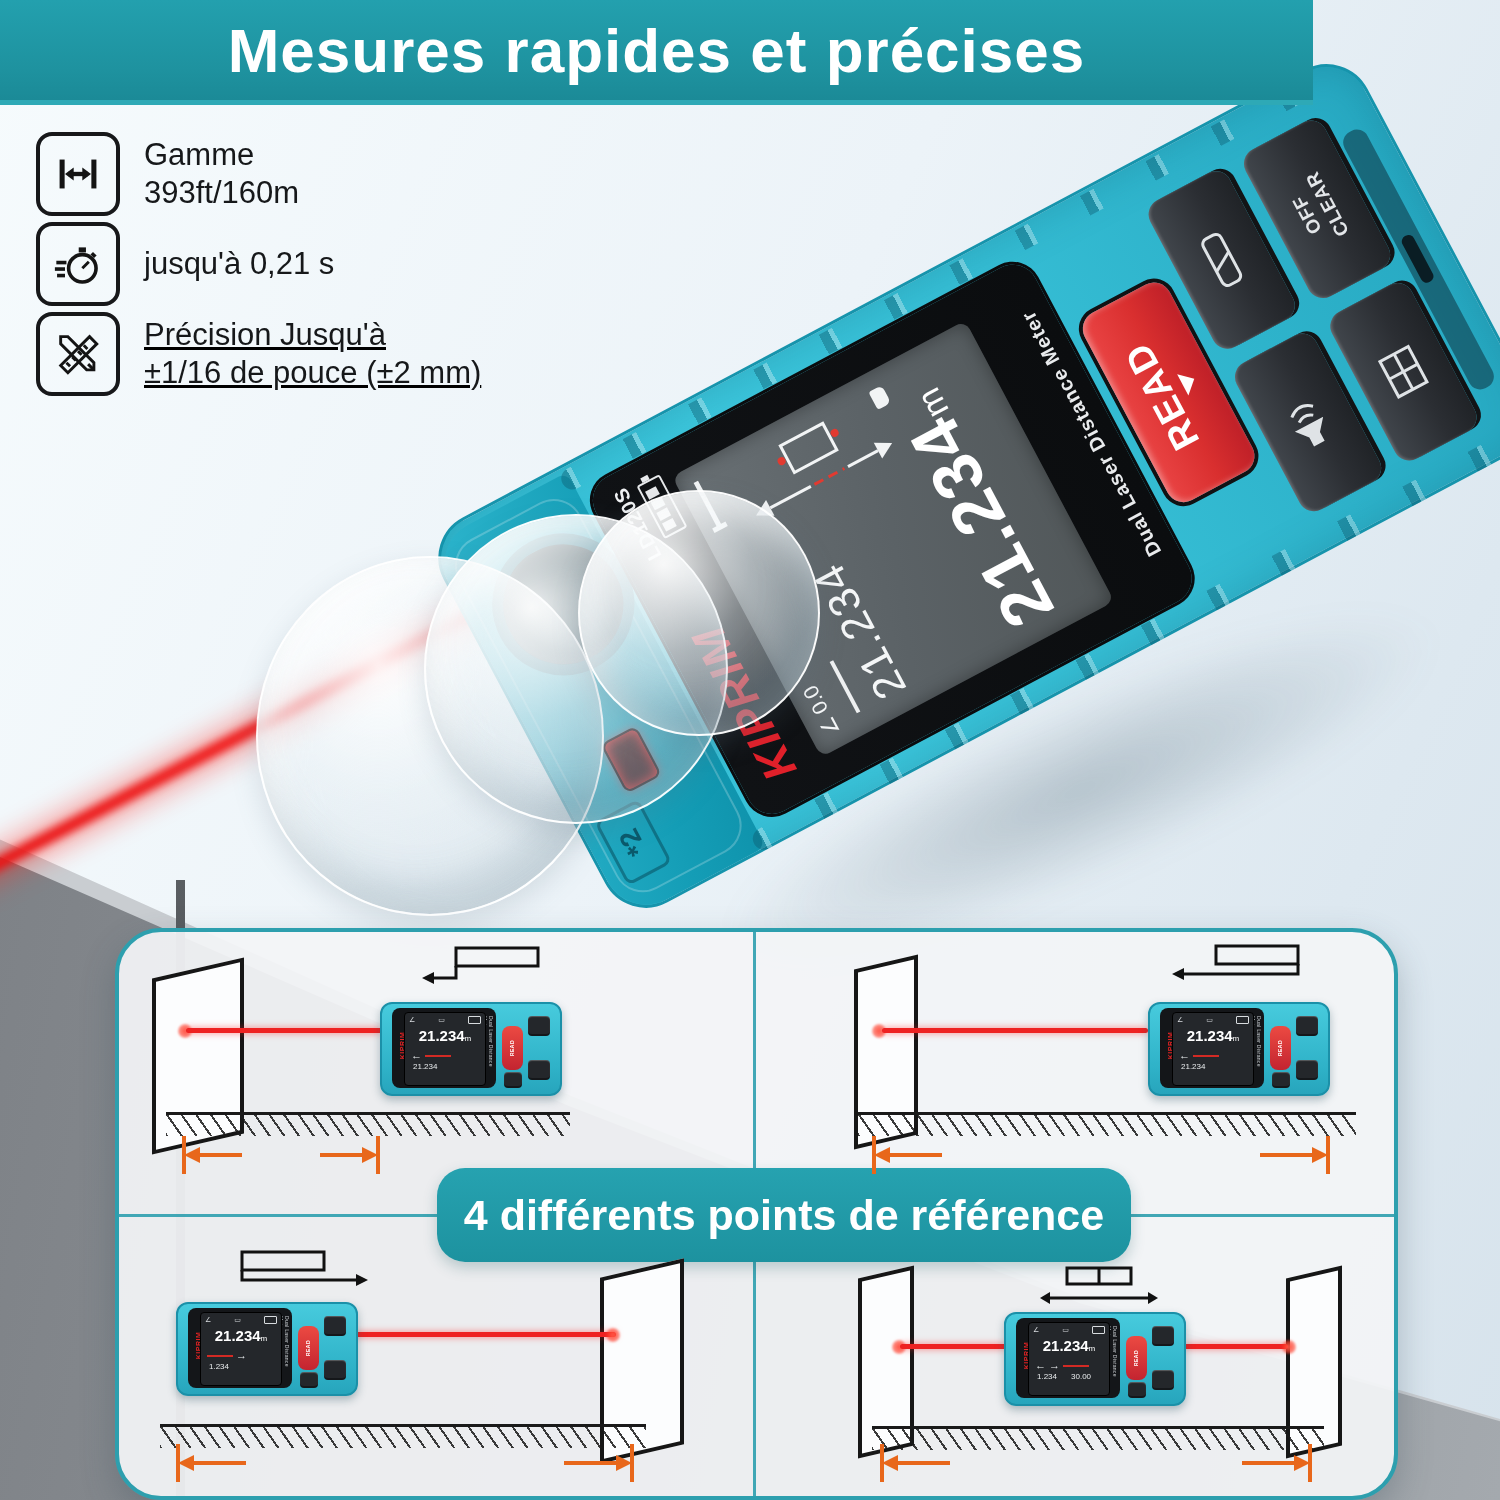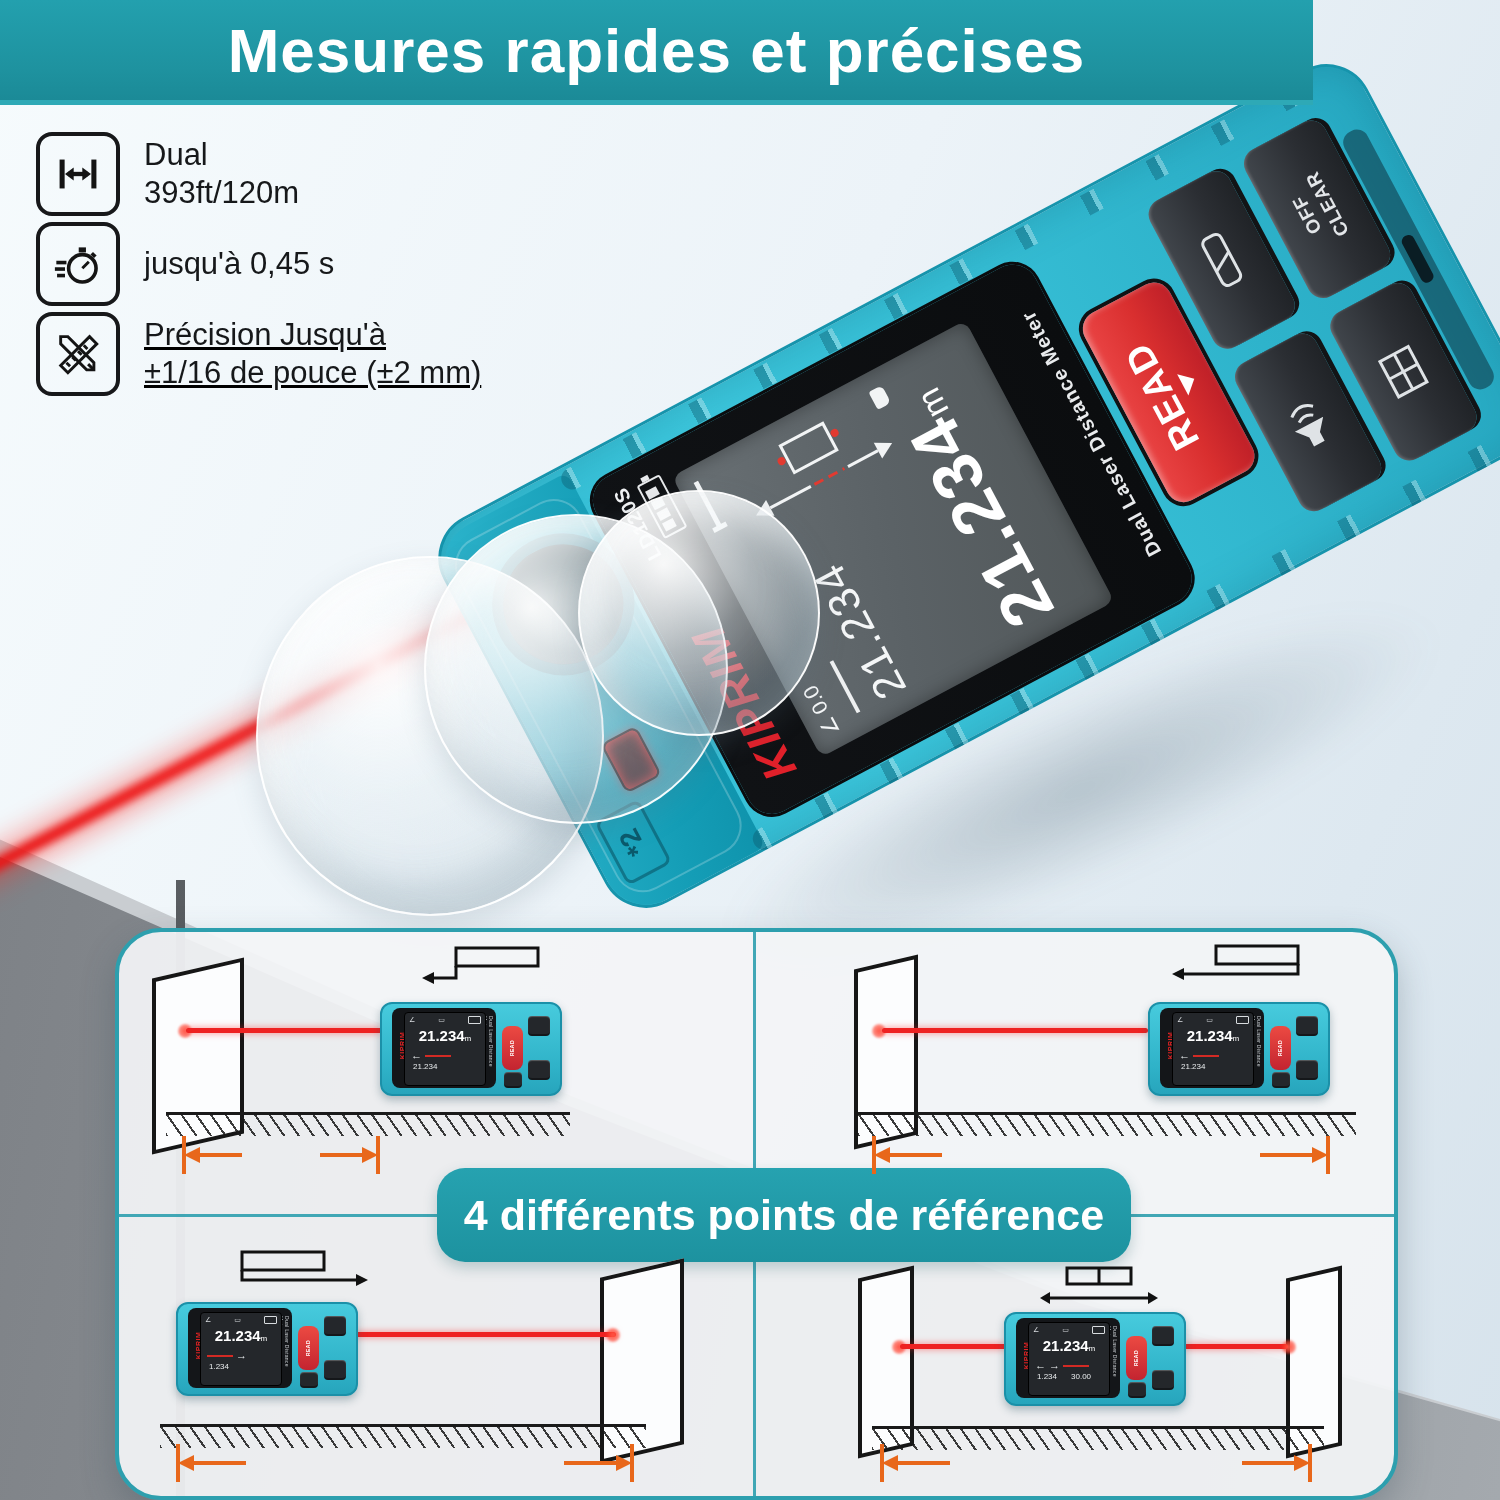--- a/index.html
+++ b/index.html
@@ -169,39 +169,39 @@
   <span class="fbox">
     <svg width="52" height="52" viewBox="0 0 72 72">
       <line x1="14" y1="16" x2="14" y2="56" stroke="#141414" stroke-width="7"></line>
       <line x1="58" y1="16" x2="58" y2="56" stroke="#141414" stroke-width="7"></line>
       <line x1="22" y1="36" x2="50" y2="36" stroke="#141414" stroke-width="6"></line>
       <polygon points="30,27 18,36 30,45" fill="#141414"></polygon>
       <polygon points="42,27 54,36 42,45" fill="#141414"></polygon>
     </svg>
   </span>
   <div class="ftext">
-    <div>Dual</div>
-    <div>393ft/120m</div>
+    <div>Gamme</div>
+    <div>393ft/160m</div>
   </div>
 </div>
 
 <div class="abs feature f2">
   <span class="fbox">
     <svg width="52" height="52" viewBox="0 0 72 72">
       <circle cx="42" cy="42" r="19" fill="none" stroke="#141414" stroke-width="5"></circle>
       <rect x="37" y="13" width="10" height="7" fill="#141414"></rect>
       <line x1="55" y1="21" x2="60" y2="26" stroke="#141414" stroke-width="5"></line>
       <line x1="42" y1="42" x2="51" y2="33" stroke="#141414" stroke-width="4"></line>
       <line x1="6" y1="34" x2="20" y2="34" stroke="#141414" stroke-width="5"></line>
       <line x1="4" y1="43" x2="18" y2="43" stroke="#141414" stroke-width="5"></line>
       <line x1="7" y1="52" x2="18" y2="52" stroke="#141414" stroke-width="5"></line>
     </svg>
   </span>
   <div class="ftext">
-    <div>jusqu'à 0,45 s</div>
+    <div>jusqu'à 0,21 s</div>
   </div>
 </div>
 
 <div class="abs feature f3">
   <span class="fbox">
     <svg width="52" height="52" viewBox="0 0 72 72">
       <g stroke="#141414" stroke-width="4" fill="none">
         <polygon points="12,52 52,12 62,22 22,62"></polygon>
         <line x1="20" y1="48" x2="25" y2="53"></line>
         <line x1="28" y1="40" x2="33" y2="45"></line>

